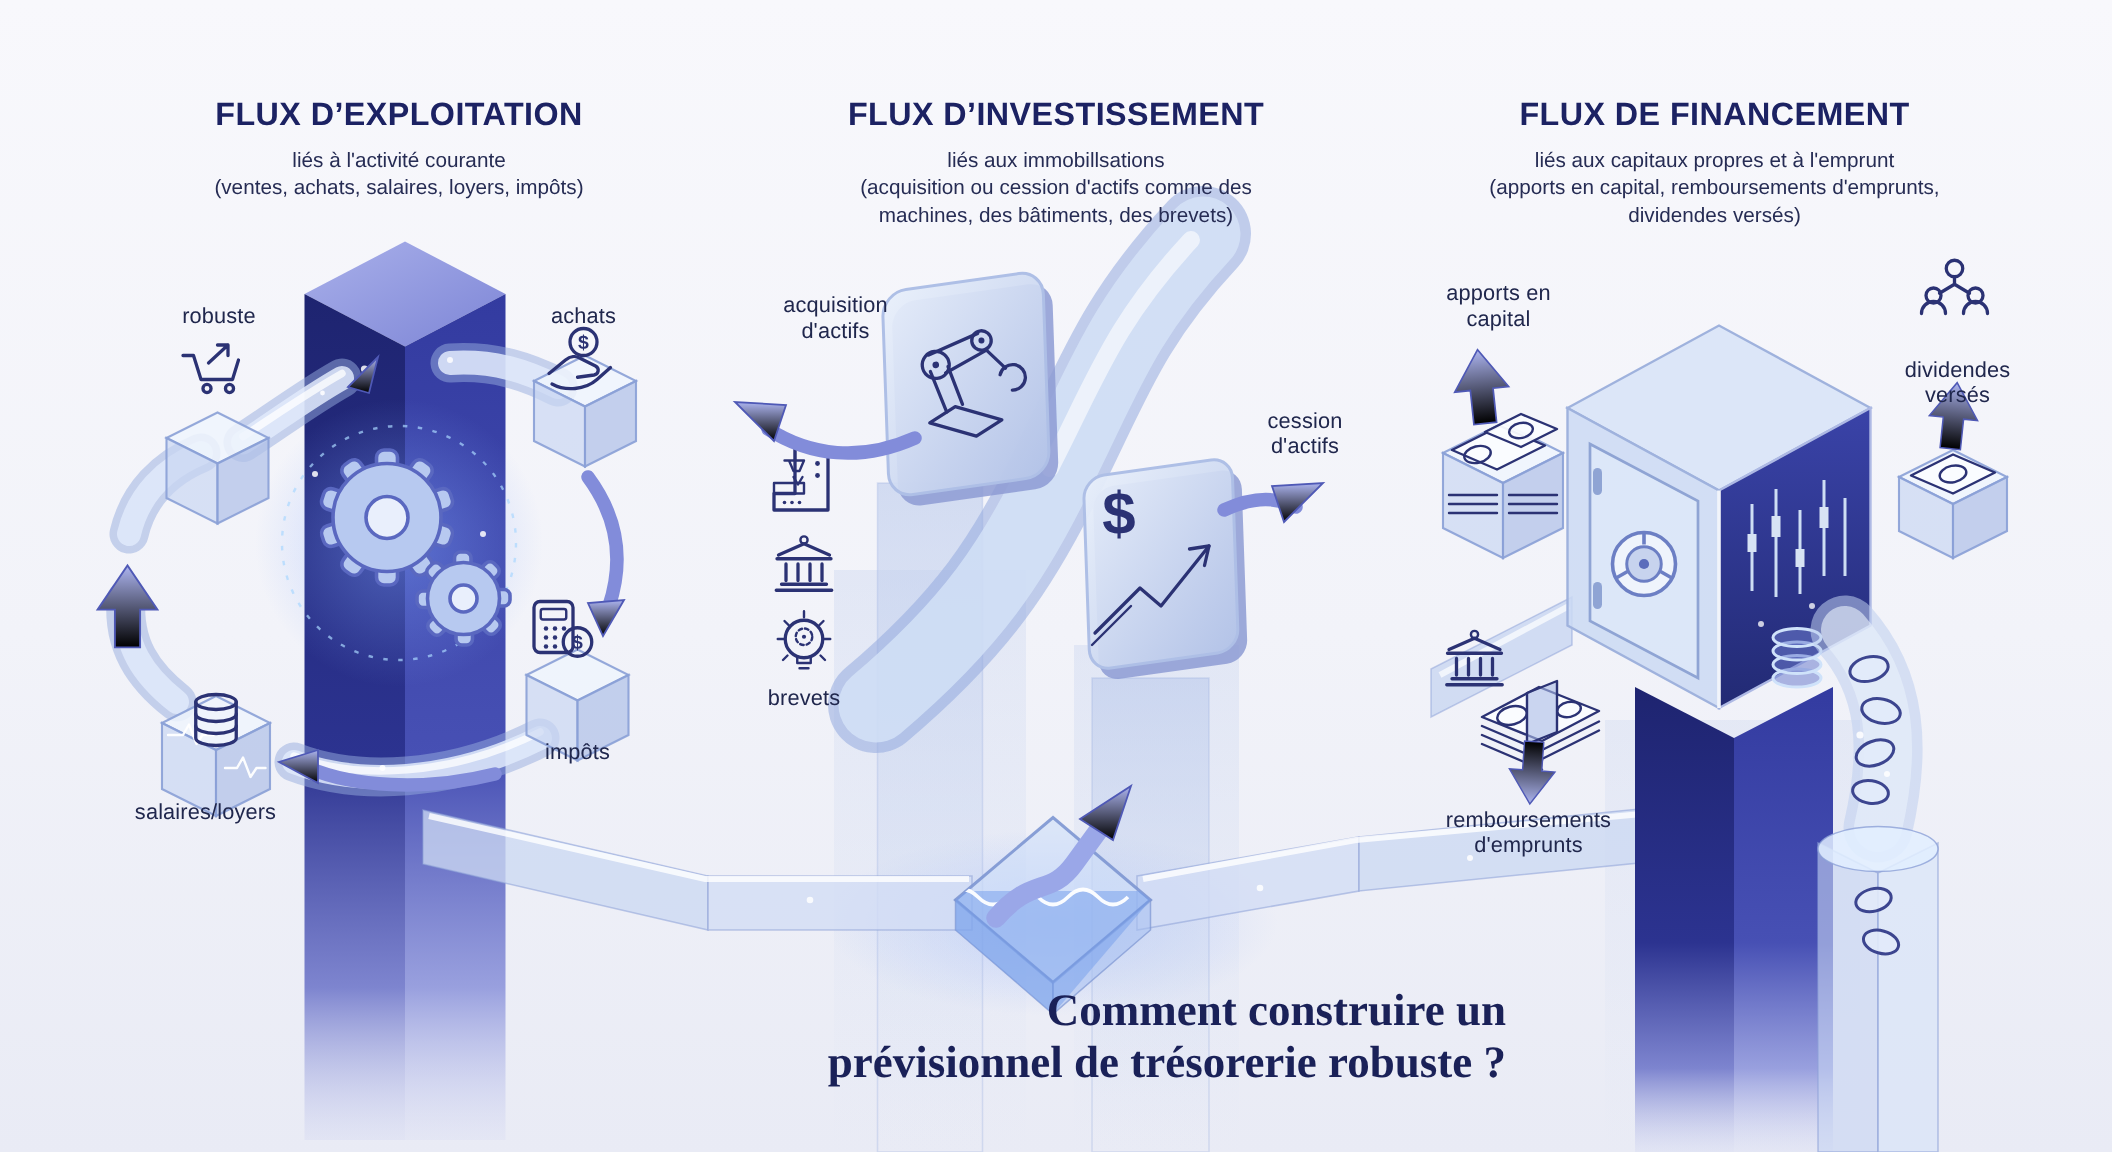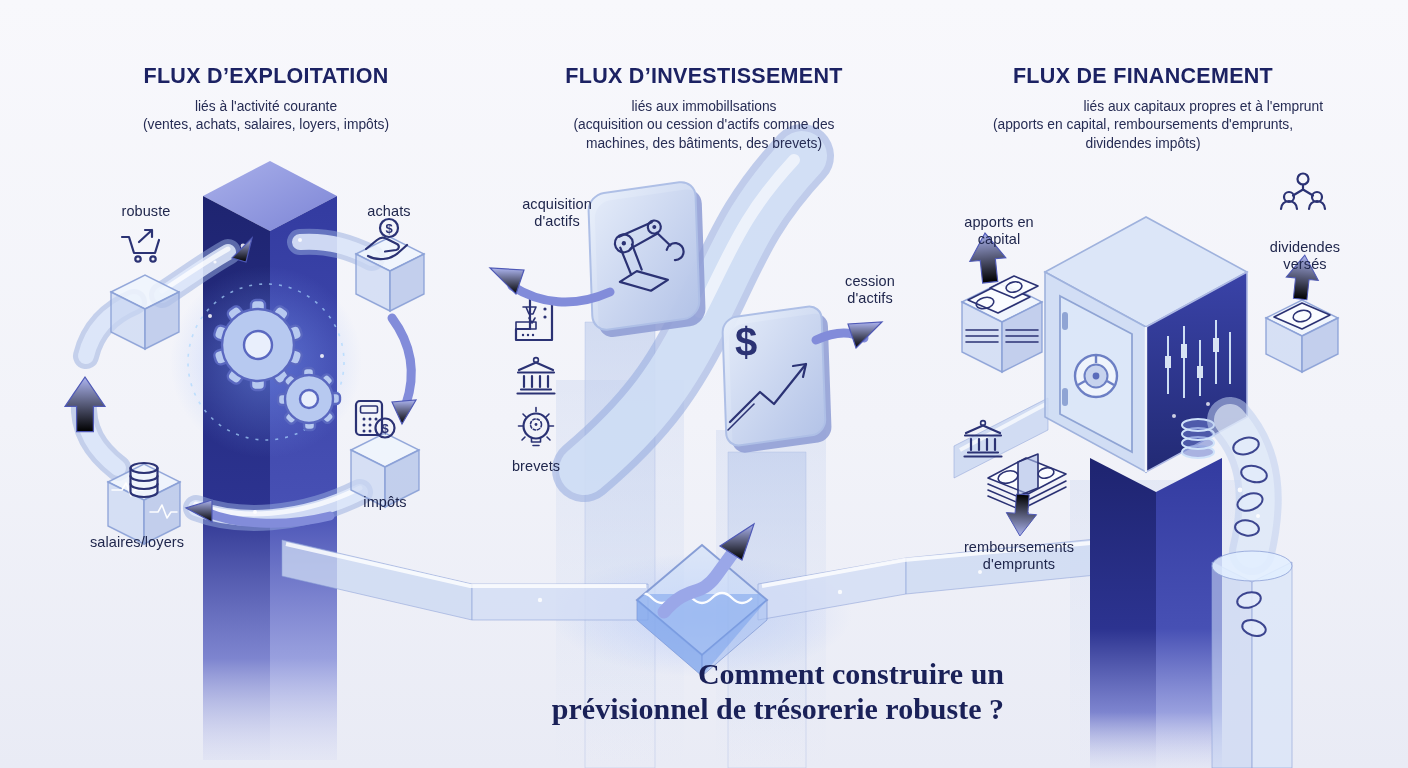--- a/index.html
+++ b/index.html
@@ -456,32 +456,32 @@
   <p style="max-width:300px;">liés à l'activité courante</p>
   <p style="max-width:300px;">(ventes, achats, salaires, loyers, impôts)</p>
 </div>
 <div class="col-header" style="left:534px; width:340px;">
   <h1>FLUX D’INVESTISSEMENT</h1>
   <p style="max-width:320px;">liés aux immobillsations</p>
   <p style="max-width:300px;">(acquisition ou cession d'actifs comme des machines, des bâtiments, des brevets)</p>
 </div>
 <div class="col-header" style="left:953px; width:380px;">
   <h1>FLUX DE FINANCEMENT</h1>
-  <p style="max-width:360px;text-align:right;">liés aux capitaux propres et à l'emprunt</p>
-  <p style="max-width:345px;">(apports en capital, remboursements d'emprunts, dividendes impôts)</p>
+  <p style="max-width:360px;">liés aux capitaux propres et à l'emprunt</p>
+  <p style="max-width:345px;">(apports en capital, remboursements d'emprunts, dividendes versés)</p>
 </div>
 
 <div class="label" style="left:106px; top:203px; width:80px;">robuste</div>
 <div class="label" style="left:339px; top:203px; width:100px;">achats</div>
 <div class="label" style="left:57px;  top:534px; width:160px;">salaires/loyers</div>
 <div class="label" style="left:335px; top:494px; width:100px;">impôts</div>
 <div class="label" style="left:502px; top:196px; width:110px;">acquisition d'actifs</div>
 <div class="label" style="left:486px; top:458px; width:100px;">brevets</div>
 <div class="label" style="left:830px; top:273px; width:80px;">cession d'actifs</div>
-<div class="label" style="left:954px; top:188px; width:90px;margin-top:26px;">apports en capital</div>
+<div class="label" style="left:954px; top:188px; width:90px;">apports en capital</div>
 <div class="label" style="left:1250px; top:219px; width:110px;margin-top:20px;">dividendes versés</div>
 <div class="label" style="left:939px; top:539px; width:160px;">remboursements d'emprunts</div>
 
 <div class="footer-q">
   <div>Comment construire un</div>
   <div>prévisionnel de trésorerie robuste ?</div>
 </div>
 
 </div>
 

